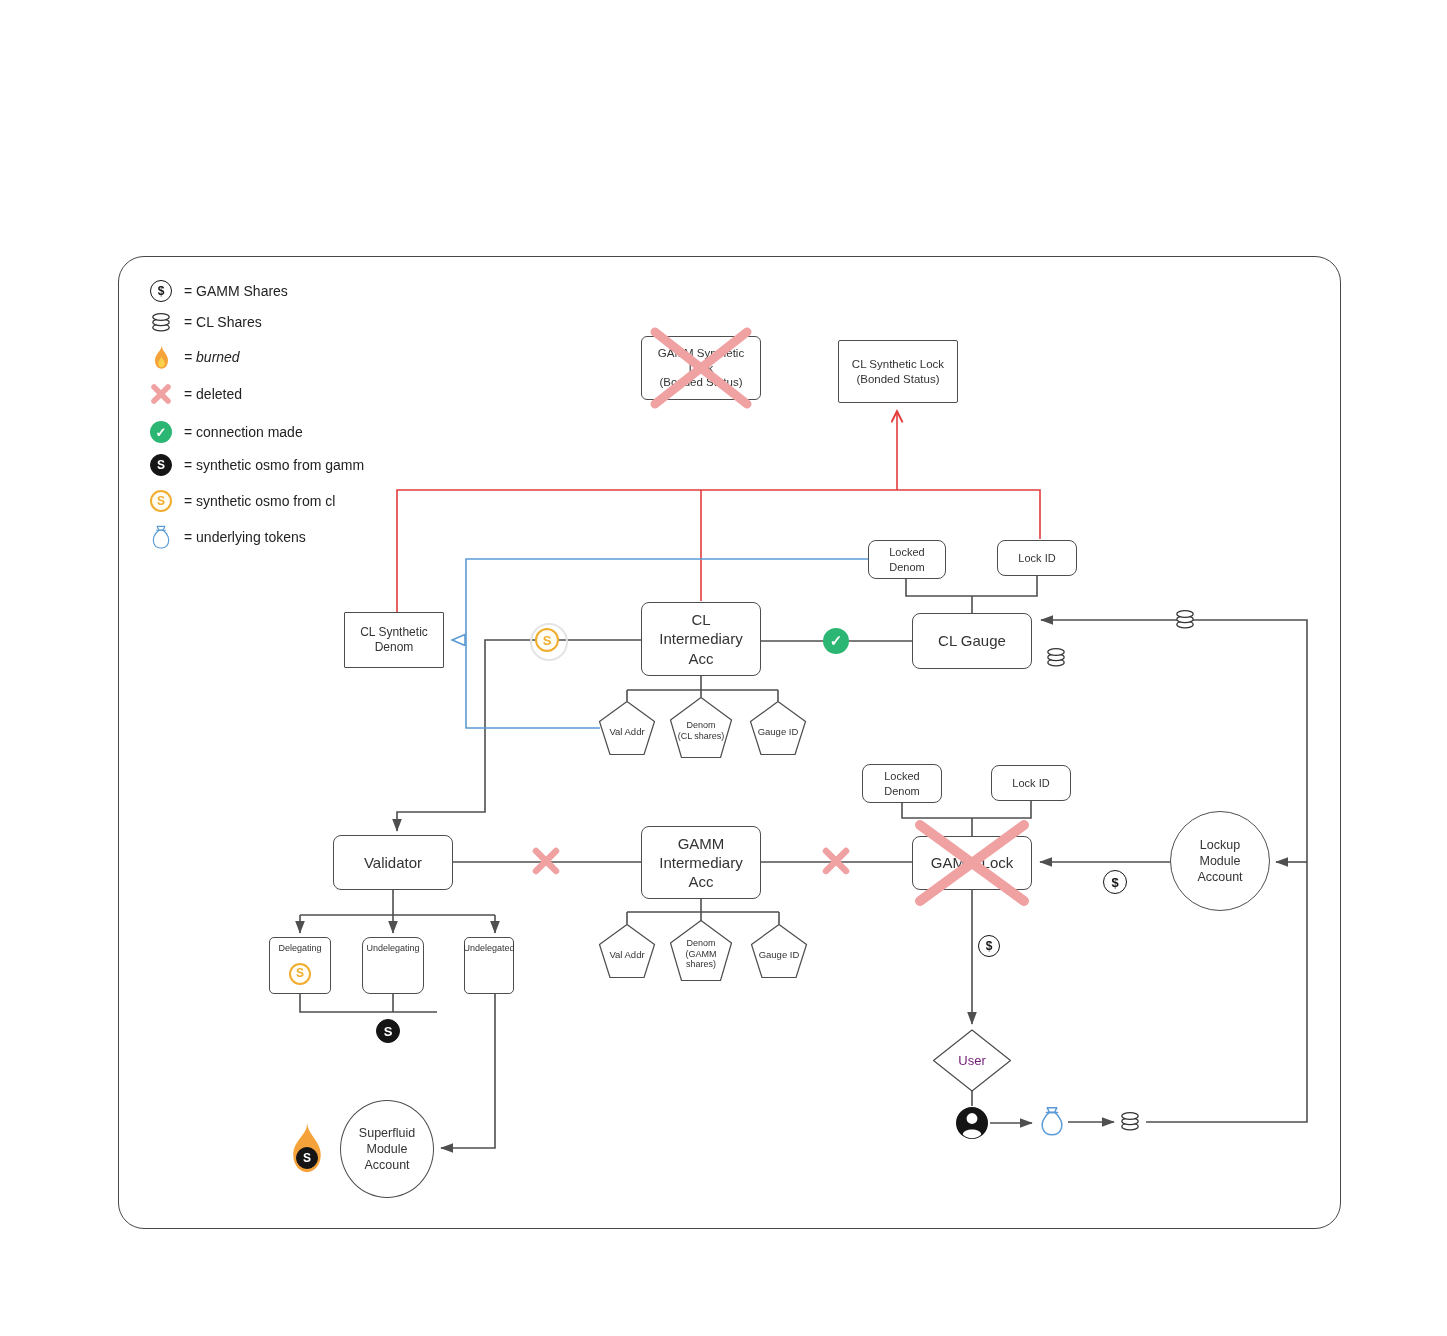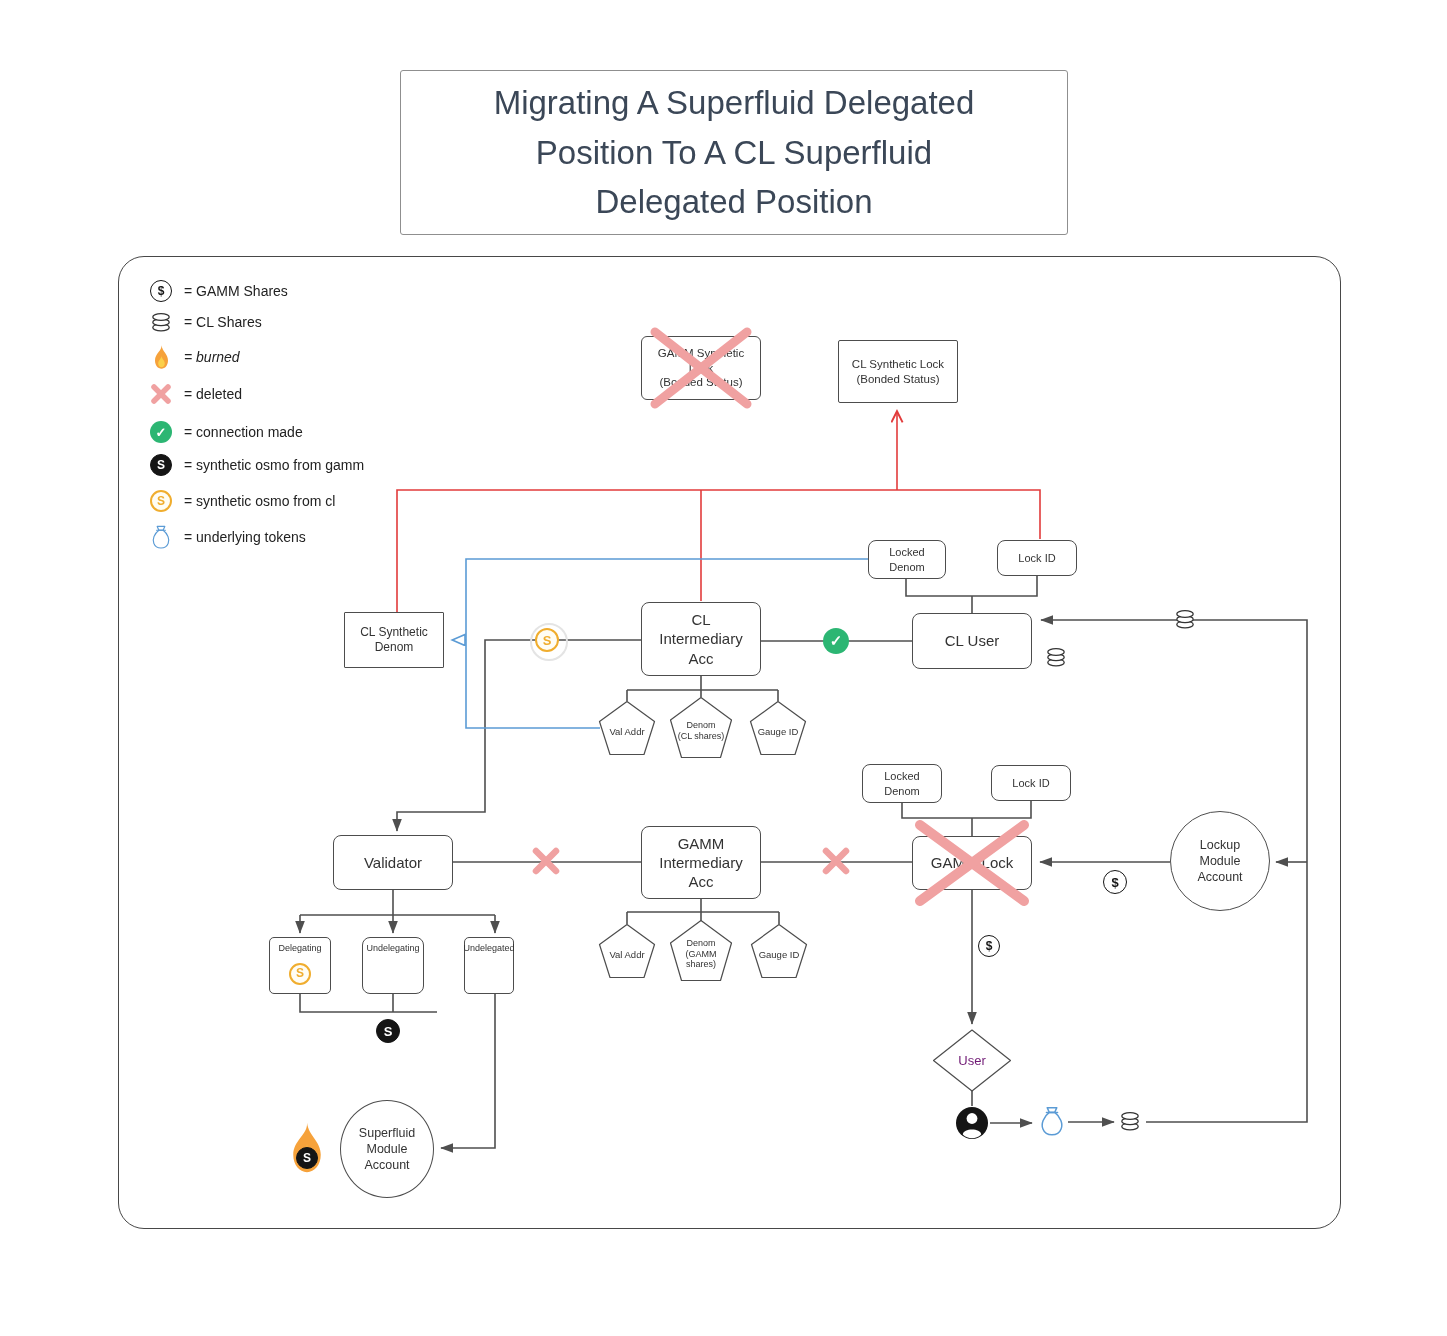--- a/index.html
+++ b/index.html
@@ -49,23 +49,20 @@
   
   .legend-row{position:absolute;display:flex;align-items:center;gap:10px;height:26px;
        color:#222;font-size:14px;}
   .licon{width:26px;display:flex;align-items:center;justify-content:center;position:relative;}
 </style>
 </head>
 <body>
 
 <div id="stage">
 
-  <div id="title-box">Migrating A Superfluid Delegated
-Position To A CL Superfluid
-Delegated Position</div>
 
   <div id="frame"></div>
 
   <svg id="lines">
     <defs>
       <marker id="arrowDark" markerWidth="9" markerHeight="7" refX="7.5" refY="3" orient="auto">
         <path d="M0,0 L8,3 L0,6 Z" fill="#4f4f4f"></path>
       </marker>
       <marker id="arrowRed" markerWidth="10" markerHeight="9" refX="7" refY="4" orient="auto">
         <path d="M0.5,0.5 L7.5,4 L0.5,7.5" fill="none" stroke-width="1.2" stroke="#e23b3b"></path>
@@ -203,21 +200,21 @@
 
   <div class="box" style="left:868px;top:540px;width:78px;height:39px;font-size:11px;border-radius:8px;">Locked
 Denom</div>
   <div class="box" style="left:997px;top:540px;width:80px;height:36px;font-size:11px;border-radius:8px;">Lock ID</div>
 
   <div class="box" style="left:344px;top:612px;width:100px;height:56px;font-size:12px;">CL Synthetic
 Denom</div>
   <div class="box" style="left:641px;top:602px;width:120px;height:74px;font-size:15px;border-radius:8px;">CL
 Intermediary
 Acc</div>
-  <div class="box" style="left:912px;top:613px;width:120px;height:56px;font-size:15px;border-radius:8px;">CL User</div>
+  <div class="box" style="left:912px;top:613px;width:120px;height:56px;font-size:15px;border-radius:8px;">CL Gauge</div>
 
   <div class="box" style="left:862px;top:764px;width:80px;height:39px;font-size:11px;border-radius:8px;">Locked
 Denom</div>
   <div class="box" style="left:991px;top:765px;width:80px;height:36px;font-size:11px;border-radius:8px;">Lock ID</div>
 
   <div class="box" style="left:333px;top:835px;width:120px;height:55px;font-size:15px;border-radius:8px;">Validator</div>
   <div class="box" style="left:641px;top:826px;width:120px;height:73px;font-size:15px;border-radius:8px;">GAMM
 Intermediary
 Acc</div>
   <div class="box" style="left:912px;top:836px;width:120px;height:54px;font-size:15px;border-radius:8px;">GAMM Lock</div>

